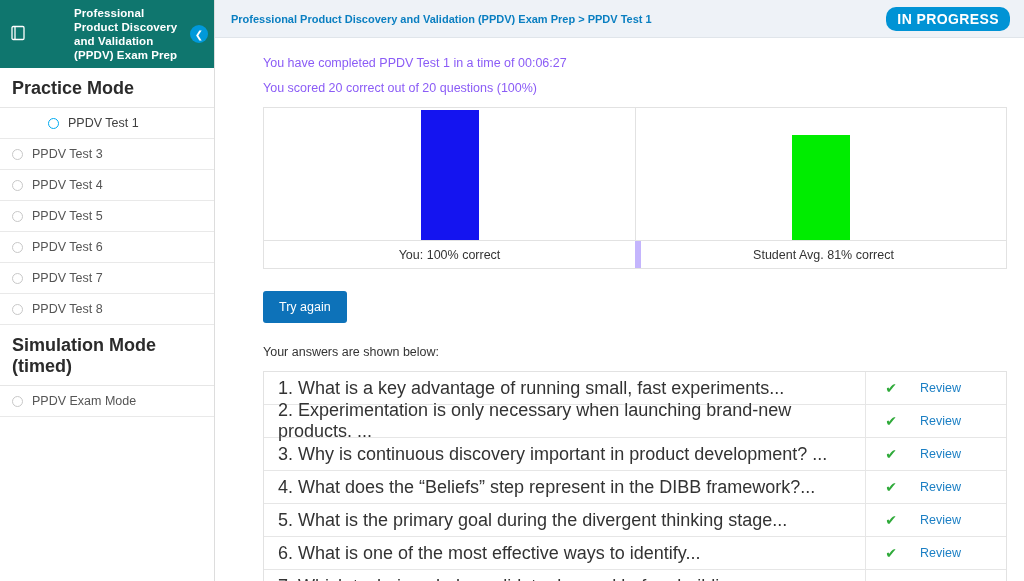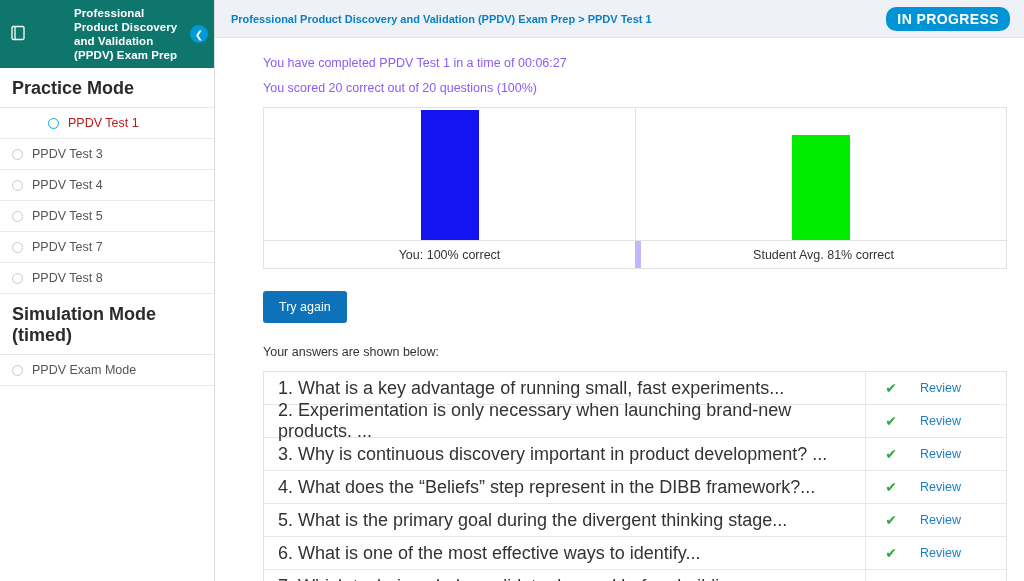--- a/index.html
+++ b/index.html
@@ -76,21 +76,21 @@
     cursor: pointer;
     min-height: 28px;
   }
   .nav-item .circle {
     width: 11px; height: 11px;
     border: 1.5px solid #c8c8c8;
     border-radius: 50%;
     margin-right: 9px;
     flex: 0 0 11px;
   }
-  .nav-item.active { color: #b91c1c; padding-left: 48px; }
+  .nav-item.active { color: #404040; padding-left: 48px; }
   .nav-item.active .circle { border-color: #00aaf0; }
   .sidebar-rest { flex: 1 1 auto; background: #ffffff; }
 
   
   .main {
     flex: 1 1 auto;
     height: 581px;
     overflow: hidden;
     background: #ffffff;
     position: relative;
@@ -228,20 +228,24 @@
     <div class="nav-item">
       <span class="circle"></span>
       <span>PPDV Test 4</span>
     </div>
     <div class="nav-item">
       <span class="circle"></span>
       <span>PPDV Test 5</span>
     </div>
     <div class="nav-item">
       <span class="circle"></span>
+      <span>PPDV Test 6</span>
+    </div>
+    <div class="nav-item">
+      <span class="circle"></span>
       <span>PPDV Test 7</span>
     </div>
     <div class="nav-item">
       <span class="circle"></span>
       <span>PPDV Test 8</span>
     </div>
 
     <div class="section-title">Simulation Mode (timed)</div>
     <div class="nav-item">
       <span class="circle"></span>

